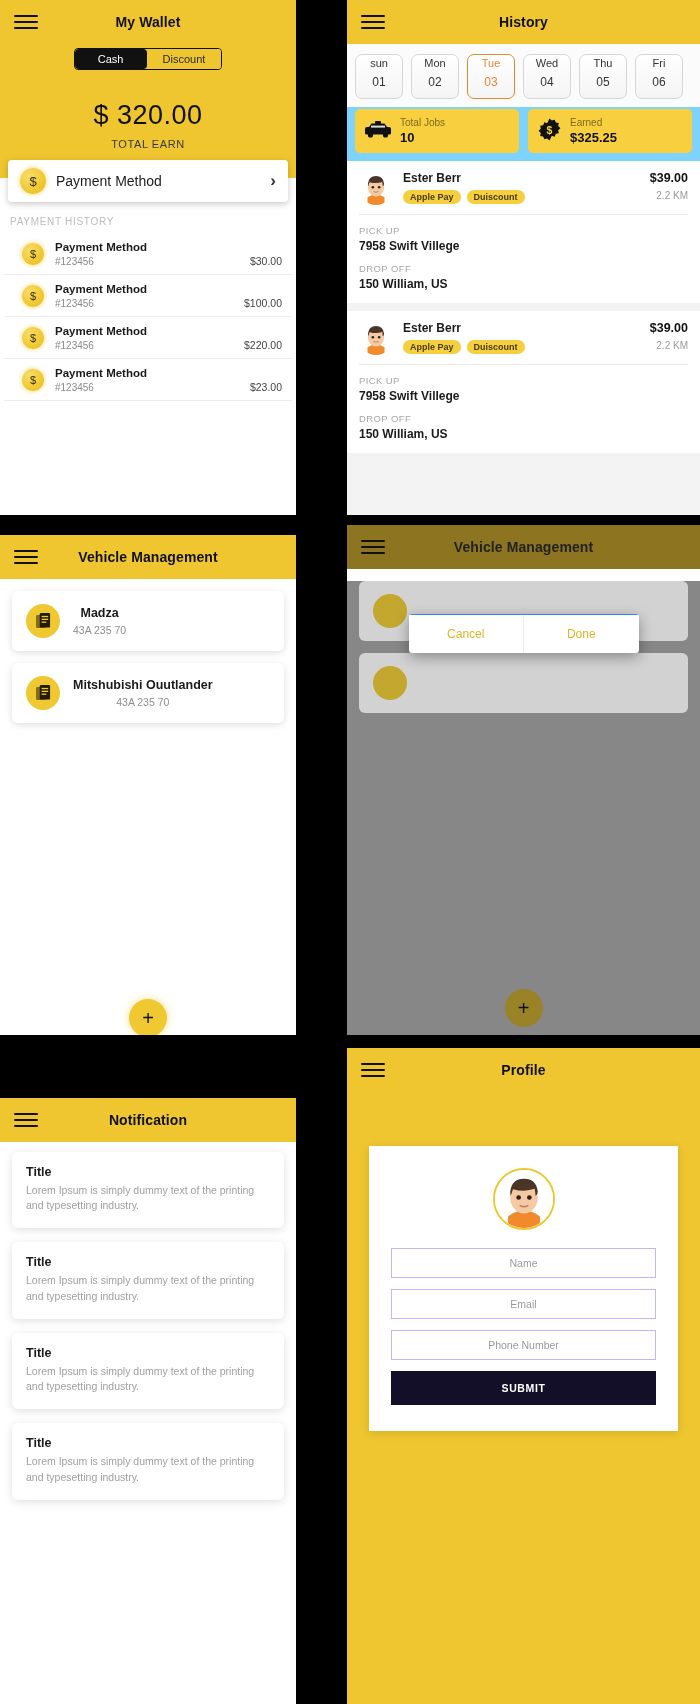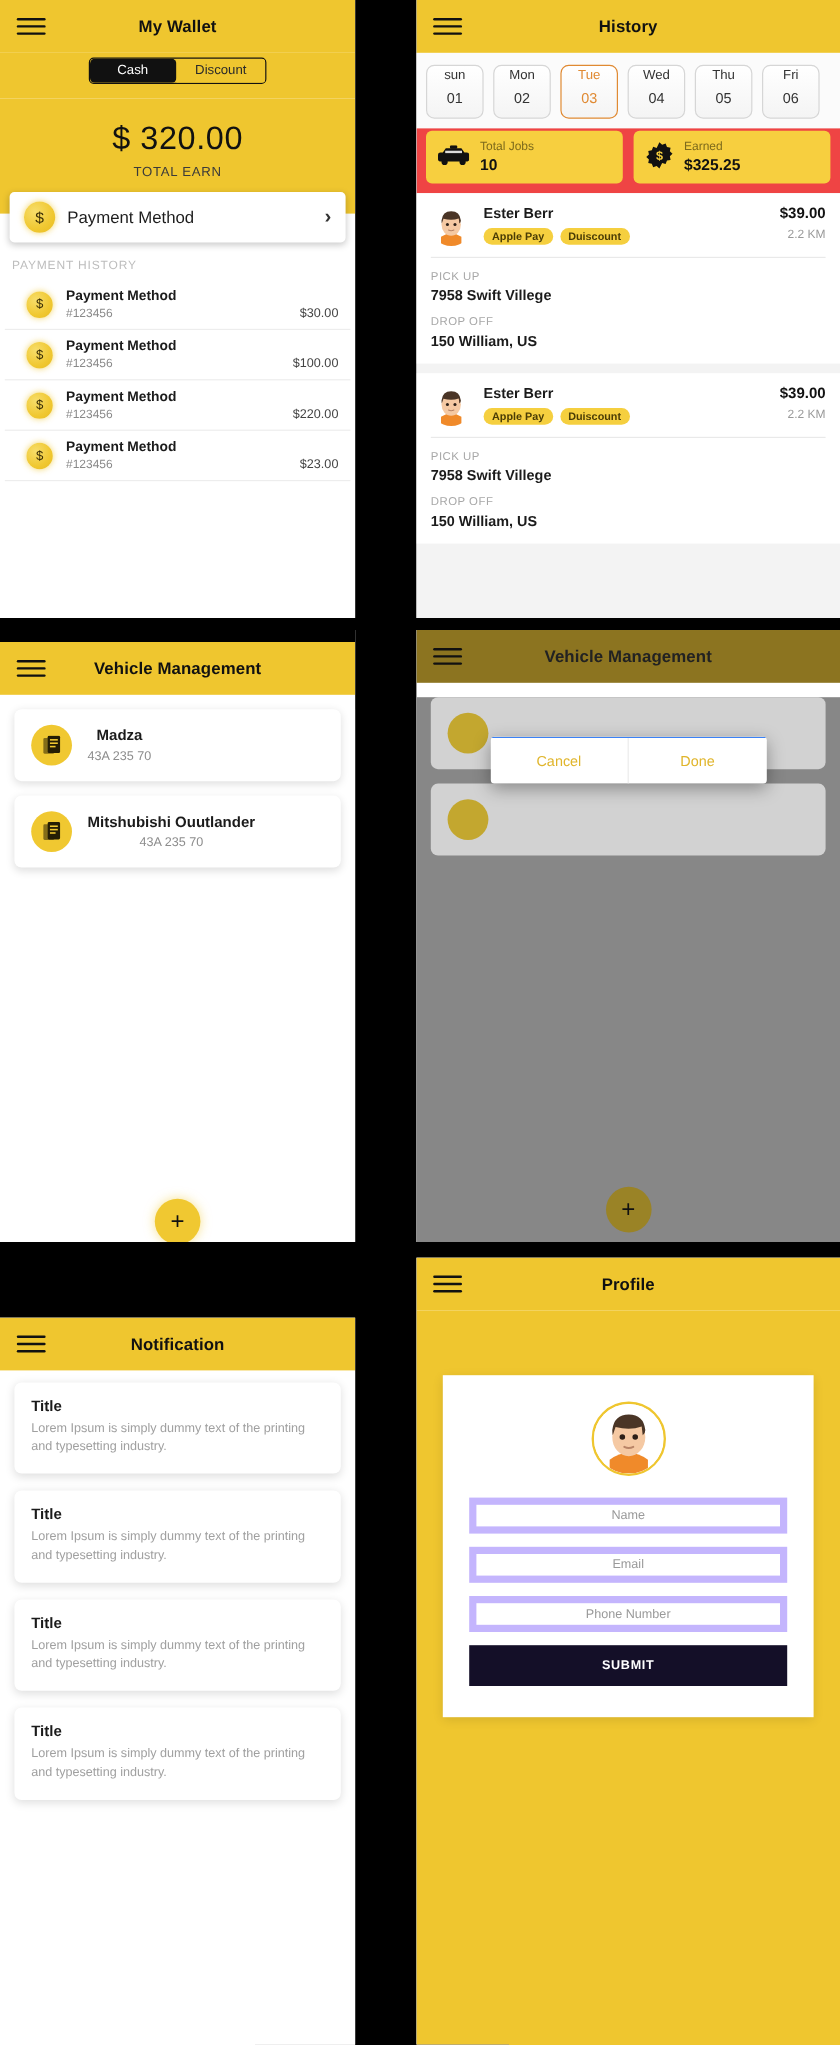--- a/index.html
+++ b/index.html
@@ -113,21 +113,21 @@
     border-radius: 7px;
     text-align: center;
     padding: 2px 0 9px;
     cursor: pointer;
   }
   .date-chip.active { border-color: #e08a33; }
   .date-chip .dw { font-size: 11px; color: #333; }
   .date-chip .dn { font-size: 12px; color: #333; margin-top: 6px; }
   .date-chip.active .dw, .date-chip.active .dn { color: #e08a33; }
 
-  .stat-row { display: flex; gap: 9px; padding: 2px 8px 8px; background: #ef4444; }
+  .stat-row { display: flex; gap: 9px; padding: 2px 8px 8px; background: #7dd3fc; }
   .stat {
     flex: 1; background: #f7cf3f; border-radius: 5px;
     display: flex; align-items: center; gap: 9px;
     padding: 8px 10px;
     cursor: pointer;
   }
   .stat-ic { font-size: 20px; line-height: 1; color: #111; }
   .stat-lbl { font-size: 10px; color: #7d6a1c; }
   .stat-val { font-size: 13px; font-weight: 700; color: #111; margin-top: 2px; }
 
@@ -235,21 +235,21 @@
     padding: 22px 22px 26px;
     box-shadow: 0 2px 9px rgba(0,0,0,.12);
   }
   .prof-avatar {
     width: 62px; height: 62px; border-radius: 50%;
     margin: 0 auto 18px;
     border: 2px solid #efc62f;
     overflow: hidden; position: relative; background: #fff;
   }
   .prof-input {
-    border: 6px solid #c4b5fd;
+    border: 1px solid #c4b5fd;
     height: 30px;
     display: flex; align-items: center; justify-content: center;
     font-size: 10.5px; color: #9a9a9a;
     margin-bottom: 11px;
     background: #fff;
     cursor: text;
   }
   .prof-submit {
     background: #140f28; color: #fff;
     text-align: center;

